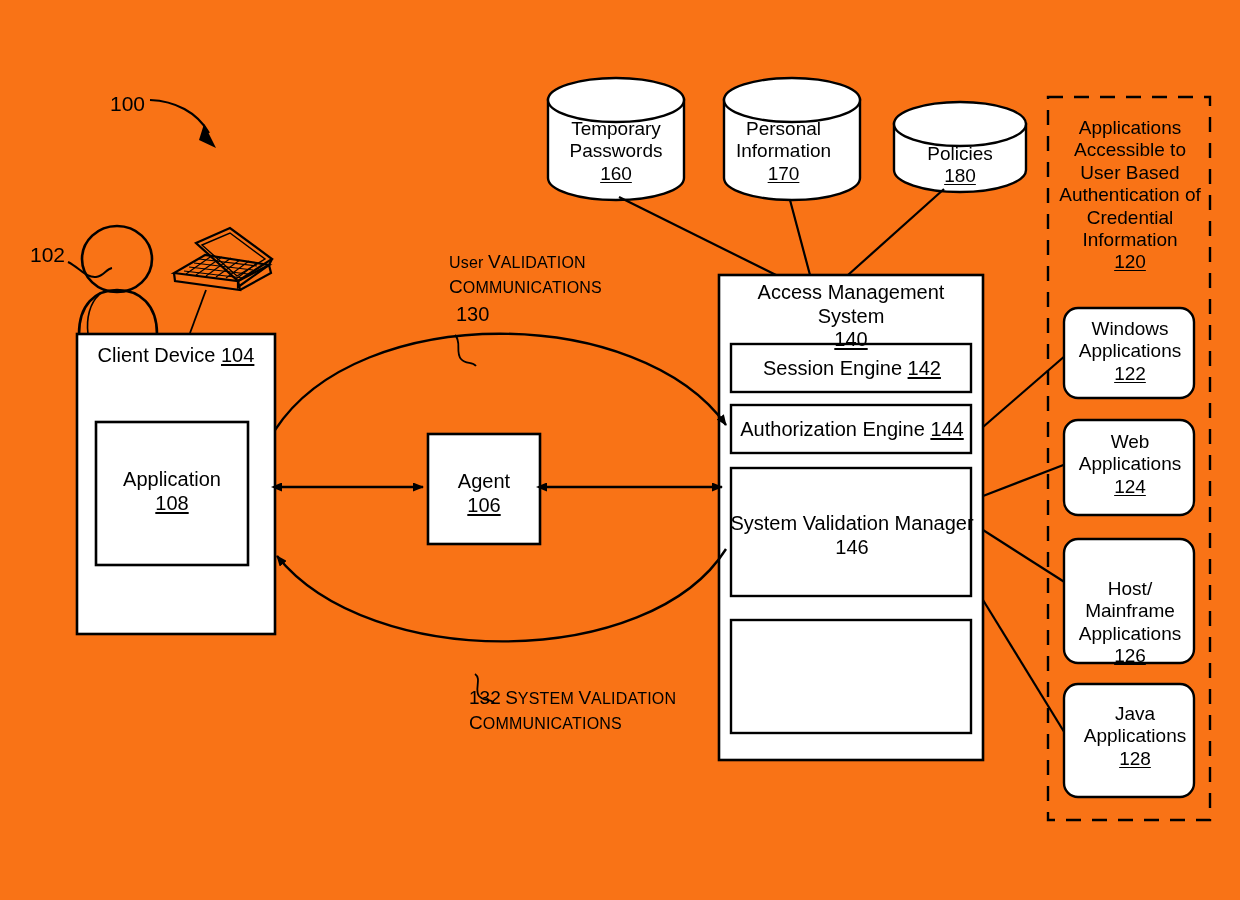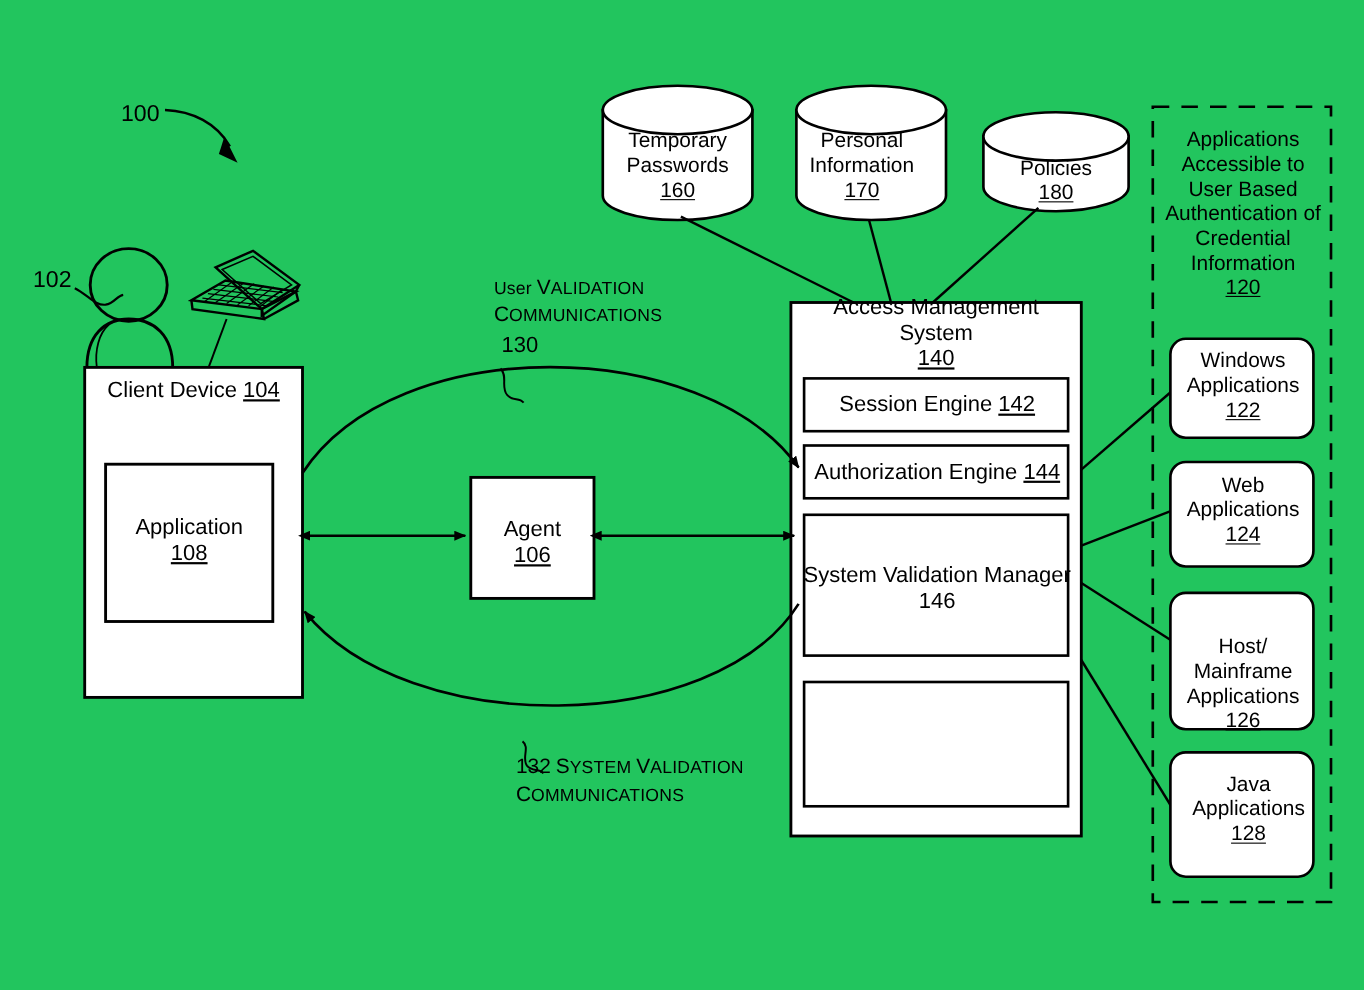--- a/index.html
+++ b/index.html
@@ -5,21 +5,21 @@
 <style>
   html, body {
     margin: 0;
     padding: 0;
     background: #ffffff;
   }
   #figure {
     position: relative;
     width: 1240px;
     height: 900px;
-    background: #22c55e;
+    background: #f97316;
     font-family: "Liberation Sans", sans-serif;
     color: #000000;
     overflow: hidden;
   }
   svg.layer {
     position: absolute;
     left: 0;
     top: 0;
     width: 1240px;
     height: 900px;
@@ -70,21 +70,21 @@
   
   .cyl-label {
     font-size: 19px;
   }
   #cyl160-label { left: 548px; top: 118px; width: 136px; }
   #cyl170-label { left: 723px; top: 118px; width: 121px; }
   #cyl180-label { left: 895px; top: 143px; width: 130px; }
   
   #ams-title {
     left: 722px;
-    top: 268px;
+    top: 281px;
     width: 258px;
     font-size: 20px;
     text-align: center;
   }
   #session-label { left: 733px; top: 357px; width: 238px; font-size: 20px; }
   #authz-label   { left: 733px; top: 418px; width: 238px; font-size: 20px; }
   #svm-label     { left: 727px; top: 512px; width: 250px; font-size: 20px; }
   #pih-label     { left: 733px; top: 639px; width: 238px; font-size: 20px; }
   
   #group-title {

